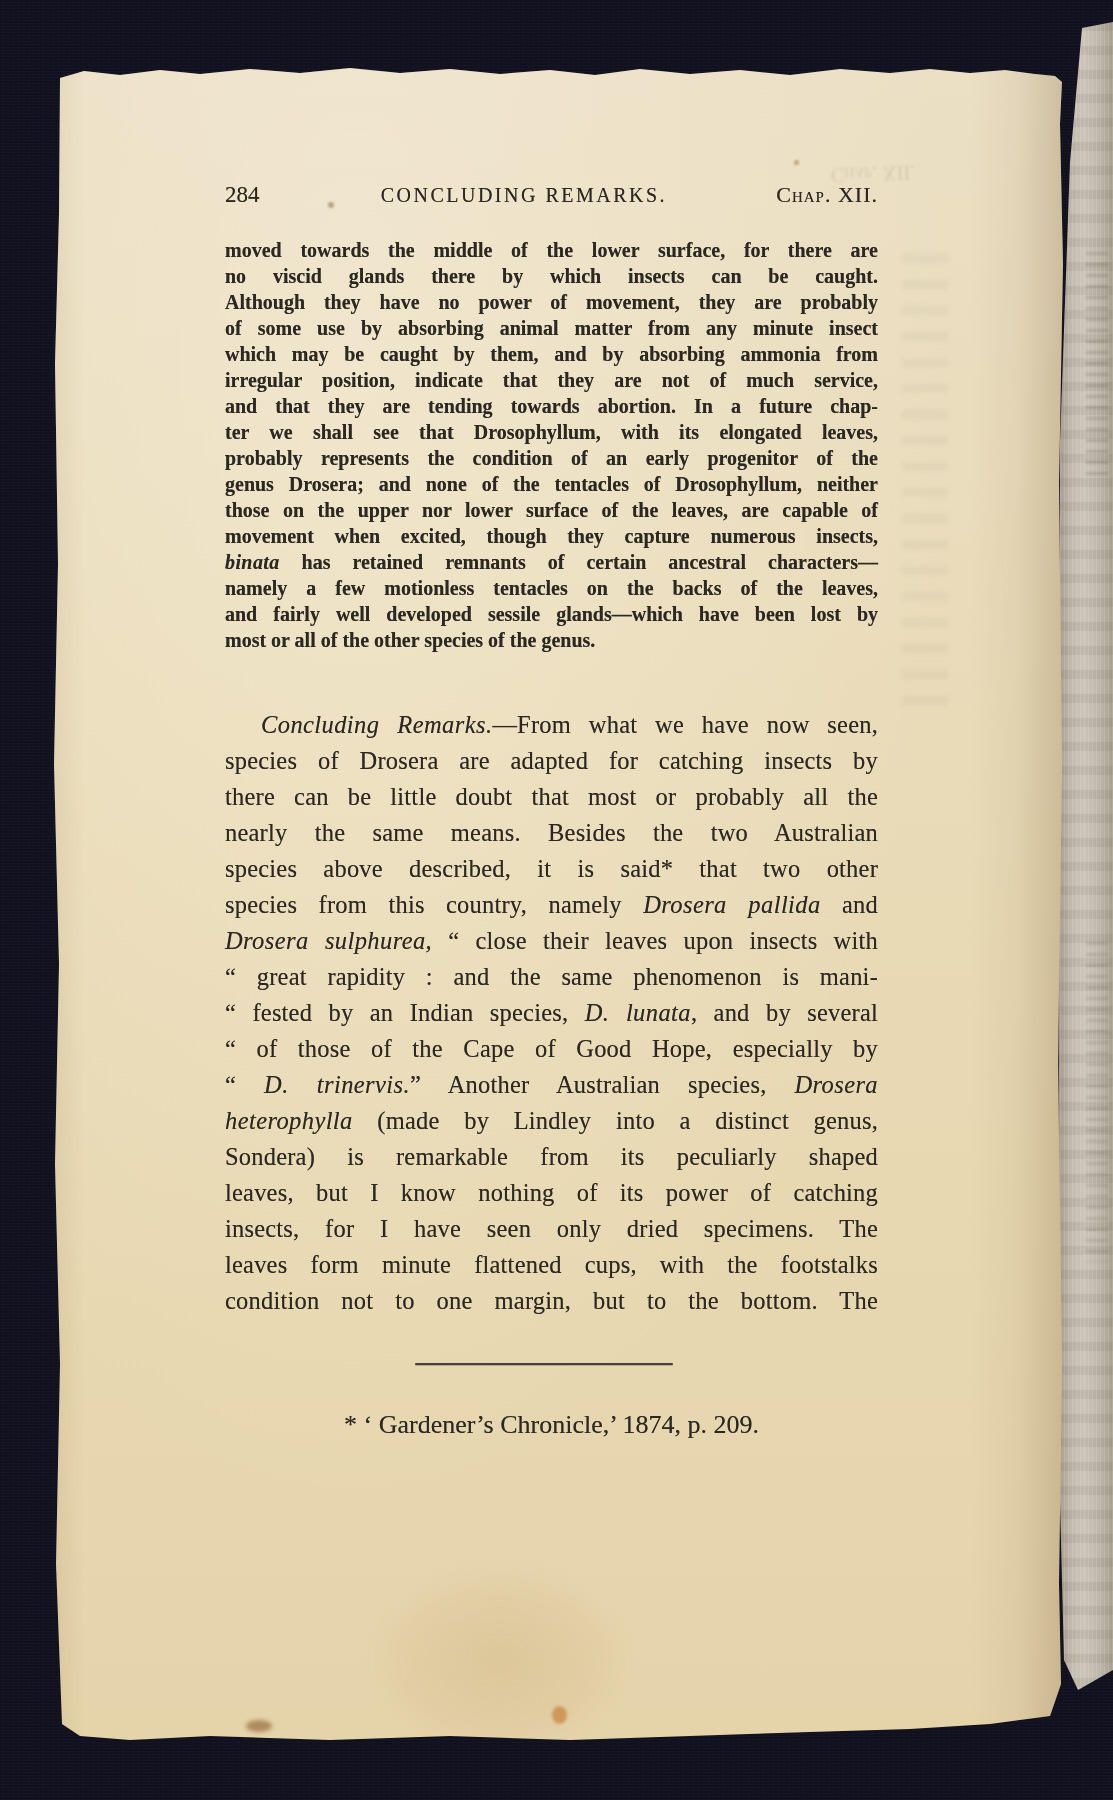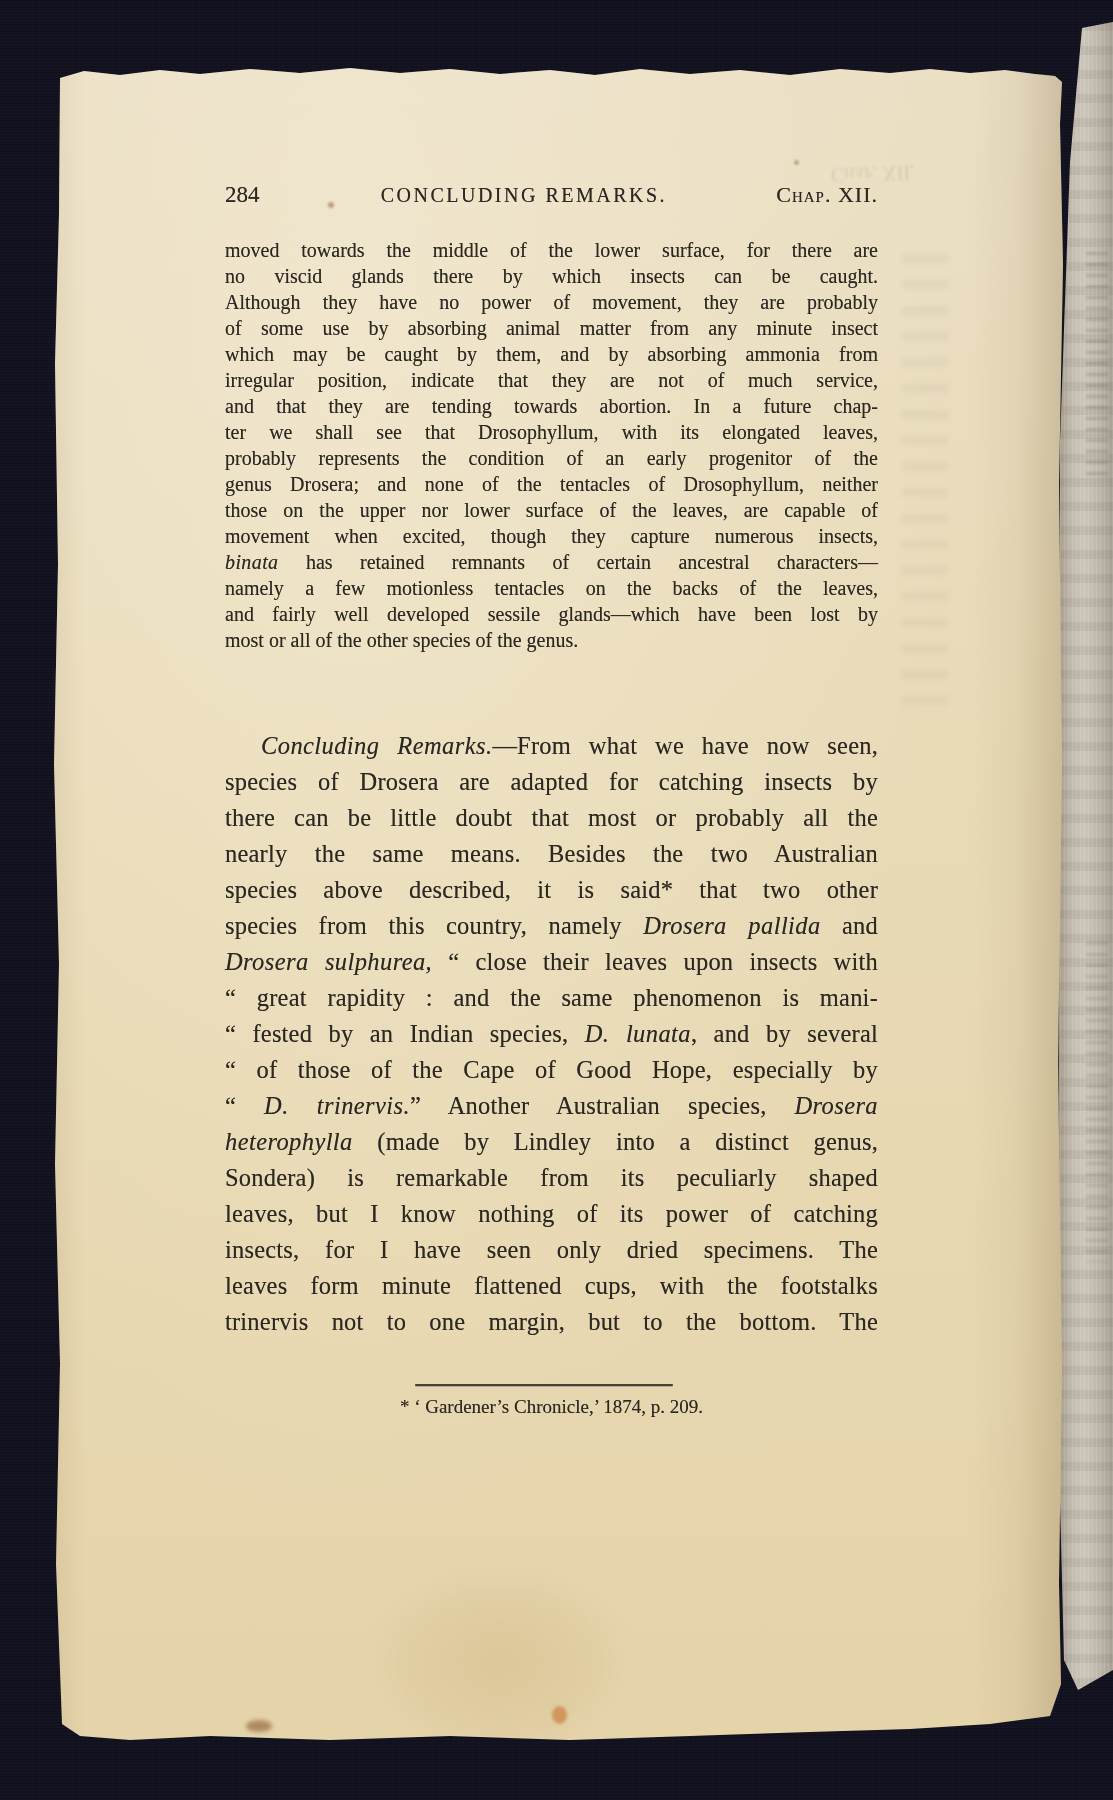--- a/index.html
+++ b/index.html
@@ -64,32 +64,32 @@
   }
   .margin-bleed{
     position:absolute;left:852px;top:190px;width:46px;height:460px;
     opacity:.5;filter:blur(2px);
     background:repeating-linear-gradient(180deg, rgba(110,100,80,0.12) 0 9px, transparent 9px 26px);
   }
   
   .para{text-shadow:0 0 .5px rgba(43,40,34,.5);}
   .para .tline{text-align:justify;text-align-last:justify;}
   .para .tline.no-just{text-align-last:left;}
-  .p1{margin-top:29px;font-size:20px;line-height:26px;}
-  .p2{margin-top:75px;font-size:24.5px;line-height:36px;letter-spacing:.2px;}
+  .p1{margin-top:29px;font-size:20px;line-height:26px;font-weight:bold;}
+  .p2{margin-top:54px;font-size:24.5px;line-height:36px;letter-spacing:.2px;}
   .p2 .tline:first-child{text-indent:36px;}
   i{letter-spacing:.4px;}
   
   .fn-rule{
     width:258px;height:2px;margin:44px auto 0;transform:translateX(-8px);
     background:#46423a;border-radius:1px;
     box-shadow:0 1px 0 rgba(70,66,58,.3);
   }
   .footnote{
-    margin-top:10px;text-align:center;font-size:19px;
+    margin-top:45px;text-align:center;font-size:26px;
     text-shadow:0 0 .5px rgba(43,40,34,.5);
   }
   
   .stain{position:absolute;border-radius:50%;pointer-events:none;}
   .stain.big{
     left:330px;top:1510px;width:240px;height:175px;filter:blur(9px);
     background:radial-gradient(ellipse, rgba(186,146,86,0.20), rgba(186,146,86,0.07) 60%, transparent 75%);
   }
   .stain.spot1{left:196px;top:1656px;width:26px;height:12px;filter:blur(2px);background:rgba(130,78,32,0.55);}
   .stain.spot2{left:502px;top:1642px;width:15px;height:18px;filter:blur(1.5px);background:rgba(196,116,44,0.6);}
@@ -146,21 +146,21 @@
         <div class="tline"><i>Drosera sulphurea,</i><span> “ close their leaves upon insects with</span></div>
         <div class="tline"><span>“ great rapidity : and the same phenomenon is mani-</span></div>
         <div class="tline"><span>“ fested by an Indian species, </span><i>D. lunata</i><span>, and by several</span></div>
         <div class="tline"><span>“ of those of the Cape of Good Hope, especially by</span></div>
         <div class="tline"><span>“ </span><i>D. trinervis.</i><span>”  Another Australian species, </span><i>Drosera</i></div>
         <div class="tline"><i>heterophylla</i><span> (made by Lindley into a distinct genus,</span></div>
         <div class="tline"><span>Sondera) is remarkable from its peculiarly shaped</span></div>
         <div class="tline"><span>leaves, but I know nothing of its power of catching</span></div>
         <div class="tline"><span>insects, for I have seen only dried specimens.  The</span></div>
         <div class="tline"><span>leaves form minute flattened cups, with the footstalks</span></div>
-        <div class="tline"><span>trinervis not to one margin, but to the bottom.  The</span></div>
+        <div class="tline"><span>condition not to one margin, but to the bottom.  The</span></div>
       </div>
 
     <div class="fn-rule"></div>
     <div class="footnote">* ‘ Gardener’s Chronicle,’ 1874, p. 209.</div>
   </div>
 
   <div class="stain big"></div>
   <div class="stain spot1"></div>
   <div class="stain spot2"></div>
   <div class="stain spot3"></div>

